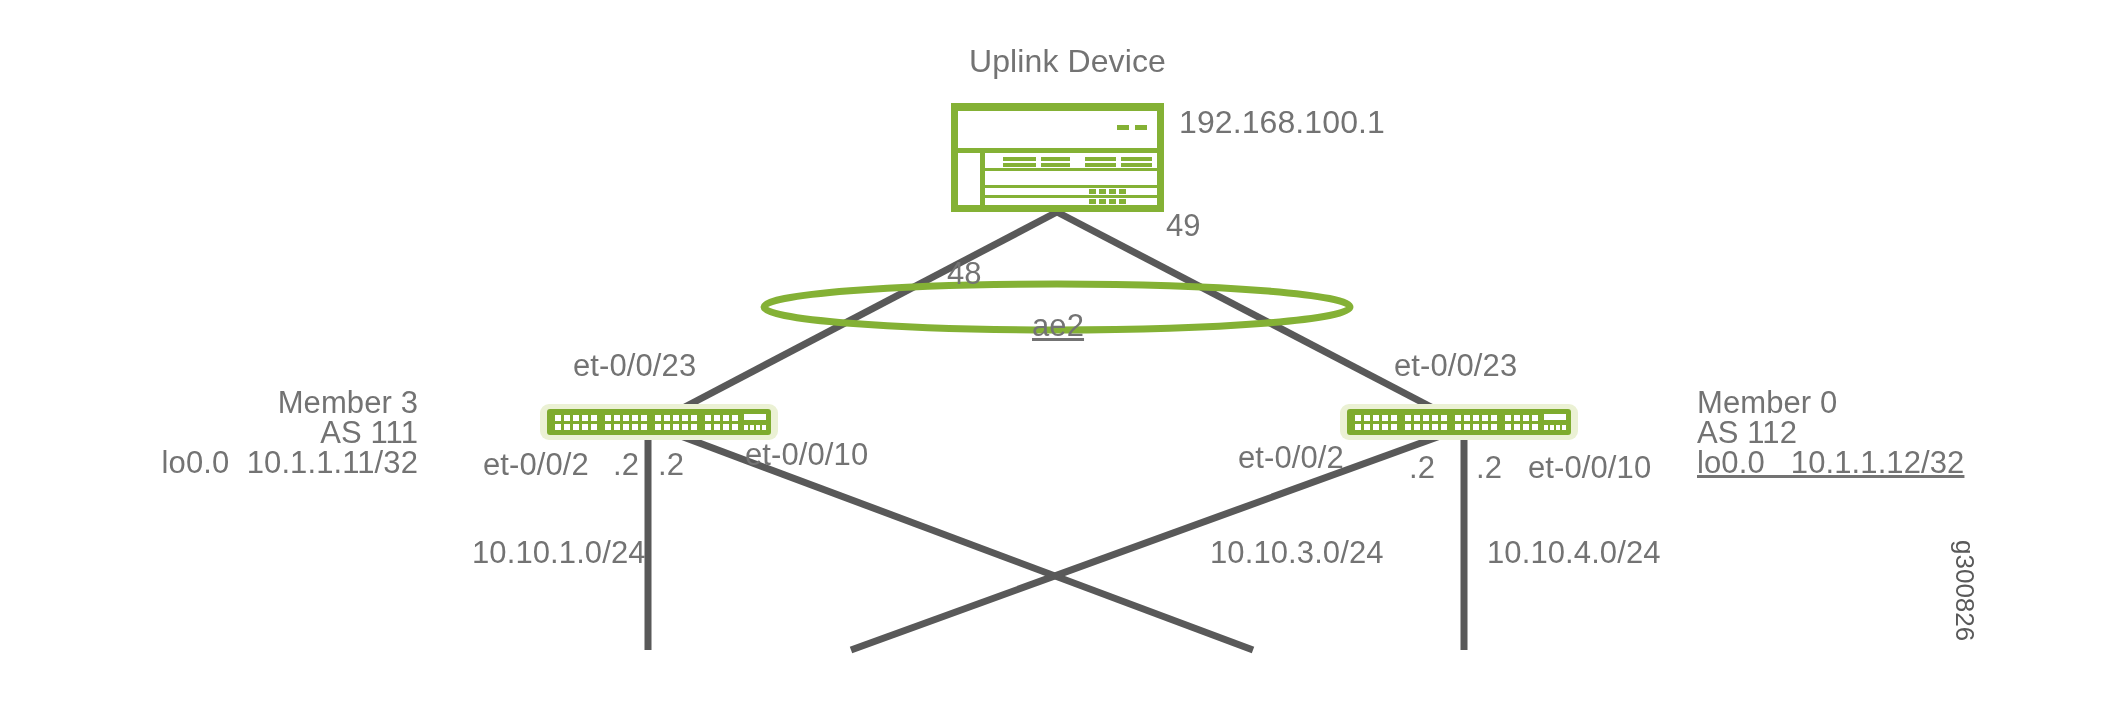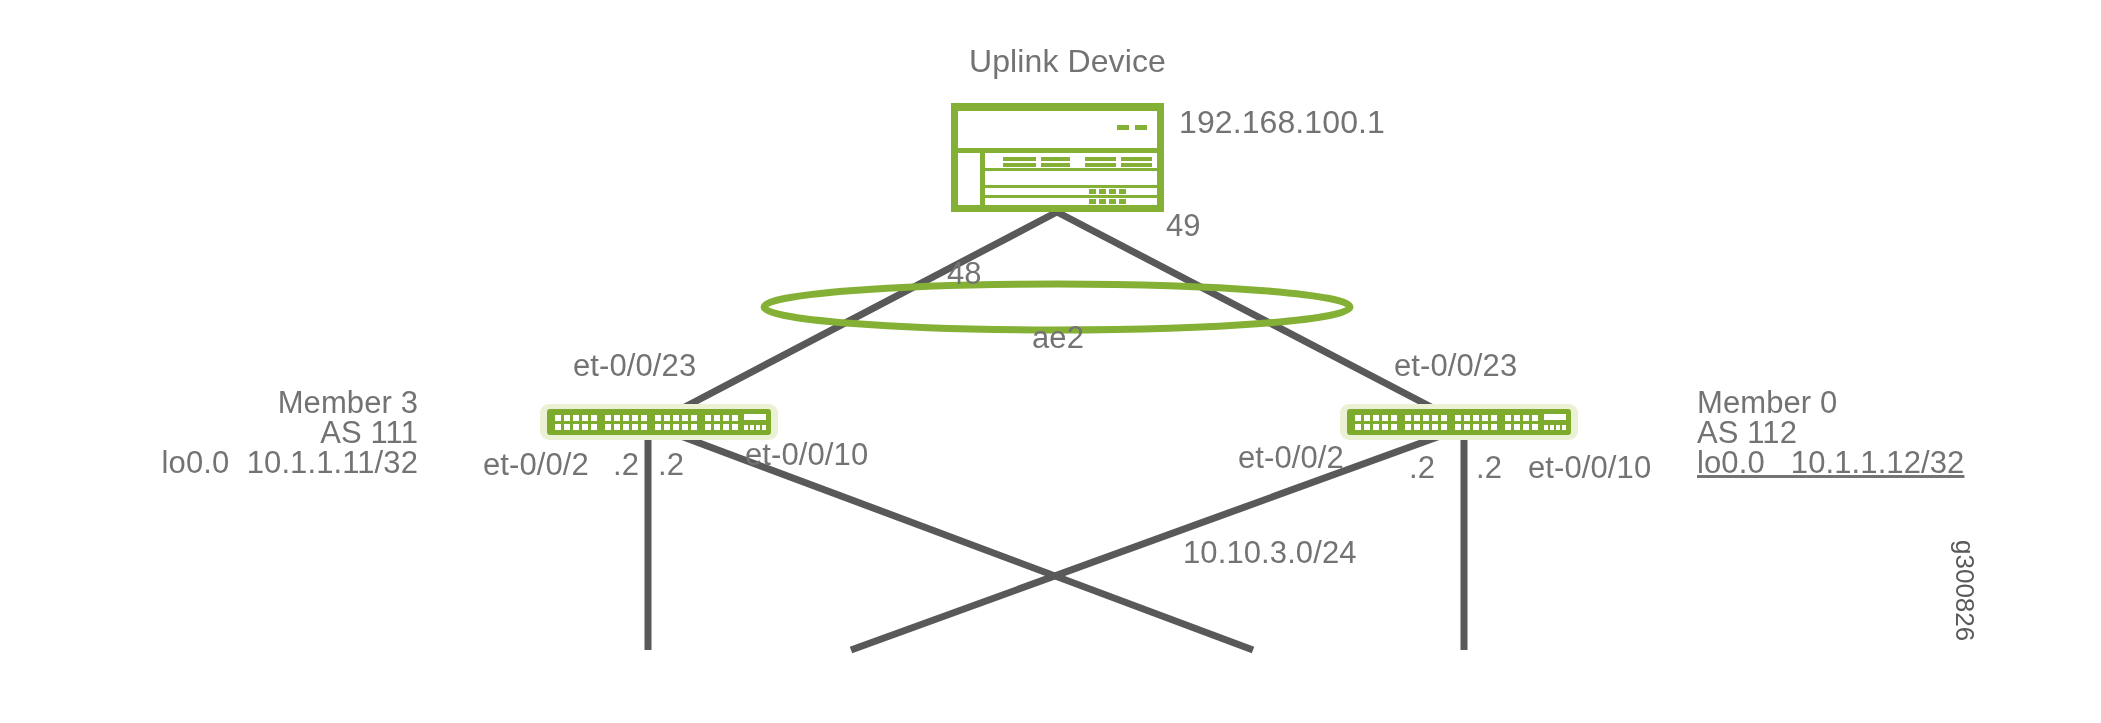--- a/index.html
+++ b/index.html
@@ -240,21 +240,21 @@
   </div>
 
   <div class="lbl f32" style="left:969px; top:43px;">Uplink Device</div>
 
   <div class="lbl f32" style="left:1179px; top:104px;">192.168.100.1</div>
 
   <div class="lbl f31" style="left:947px; top:208px;margin-top:48px;">48</div>
 
   <div class="lbl f31" style="left:1166px; top:208px;">49</div>
 
-  <div class="lbl f31" style="left:1032px; top:320px;">ae2</div>
+  <div class="lbl f31" style="left:1032px; top:308px;text-decoration:underline;">ae2</div>
 
 
   <div class="lbl f31 right" style="left:80px; top:385px; width:338px;">Member 3</div>
   <div class="lbl f31 right" style="left:80px; top:415px; width:338px;">AS 111</div>
   <div class="lbl f31 right" style="left:80px; top:445px; width:338px;">lo0.0  10.1.1.11/32</div>
 
   <div class="lbl f31" style="left:573px; top:348px;">et-0/0/23</div>
   <div class="lbl f31" style="left:483px; top:447px;">et-0/0/2</div>
   <div class="lbl f31" style="left:613px; top:447px;">.2</div>
   <div class="lbl f31" style="left:658px; top:447px;">.2</div>
@@ -263,17 +263,19 @@
   <div class="lbl f31" style="left:1697px; top:385px;">Member 0</div>
   <div class="lbl f31" style="left:1697px; top:415px;">AS 112</div>
   <div class="lbl f31" style="left:1697px; top:445px;text-decoration:underline;">lo0.0   10.1.1.12/32</div>
 
   <div class="lbl f31" style="left:1394px; top:348px;">et-0/0/23</div>
   <div class="lbl f31" style="left:1238px; top:440px;">et-0/0/2</div>
   <div class="lbl f31" style="left:1409px; top:450px;">.2</div>
   <div class="lbl f31" style="left:1476px; top:450px;">.2</div>
   <div class="lbl f31" style="left:1528px; top:450px;">et-0/0/10</div>
 
-  <div class="lbl f31" style="left:1183px; top:535px;">10.10.3.0/24</div>
+  <div class="lbl f31" style="left:472px; top:535px;">10.10.1.0/24</div>
+  <div class="lbl f31" style="left:1210px; top:535px;">10.10.3.0/24</div>
+  <div class="lbl f31" style="left:1487px; top:535px;">10.10.4.0/24</div>
 
   <div class="wm" style="left:1980px; top:540px;">g300826</div>
 
 </div>
 
 </body></html>

